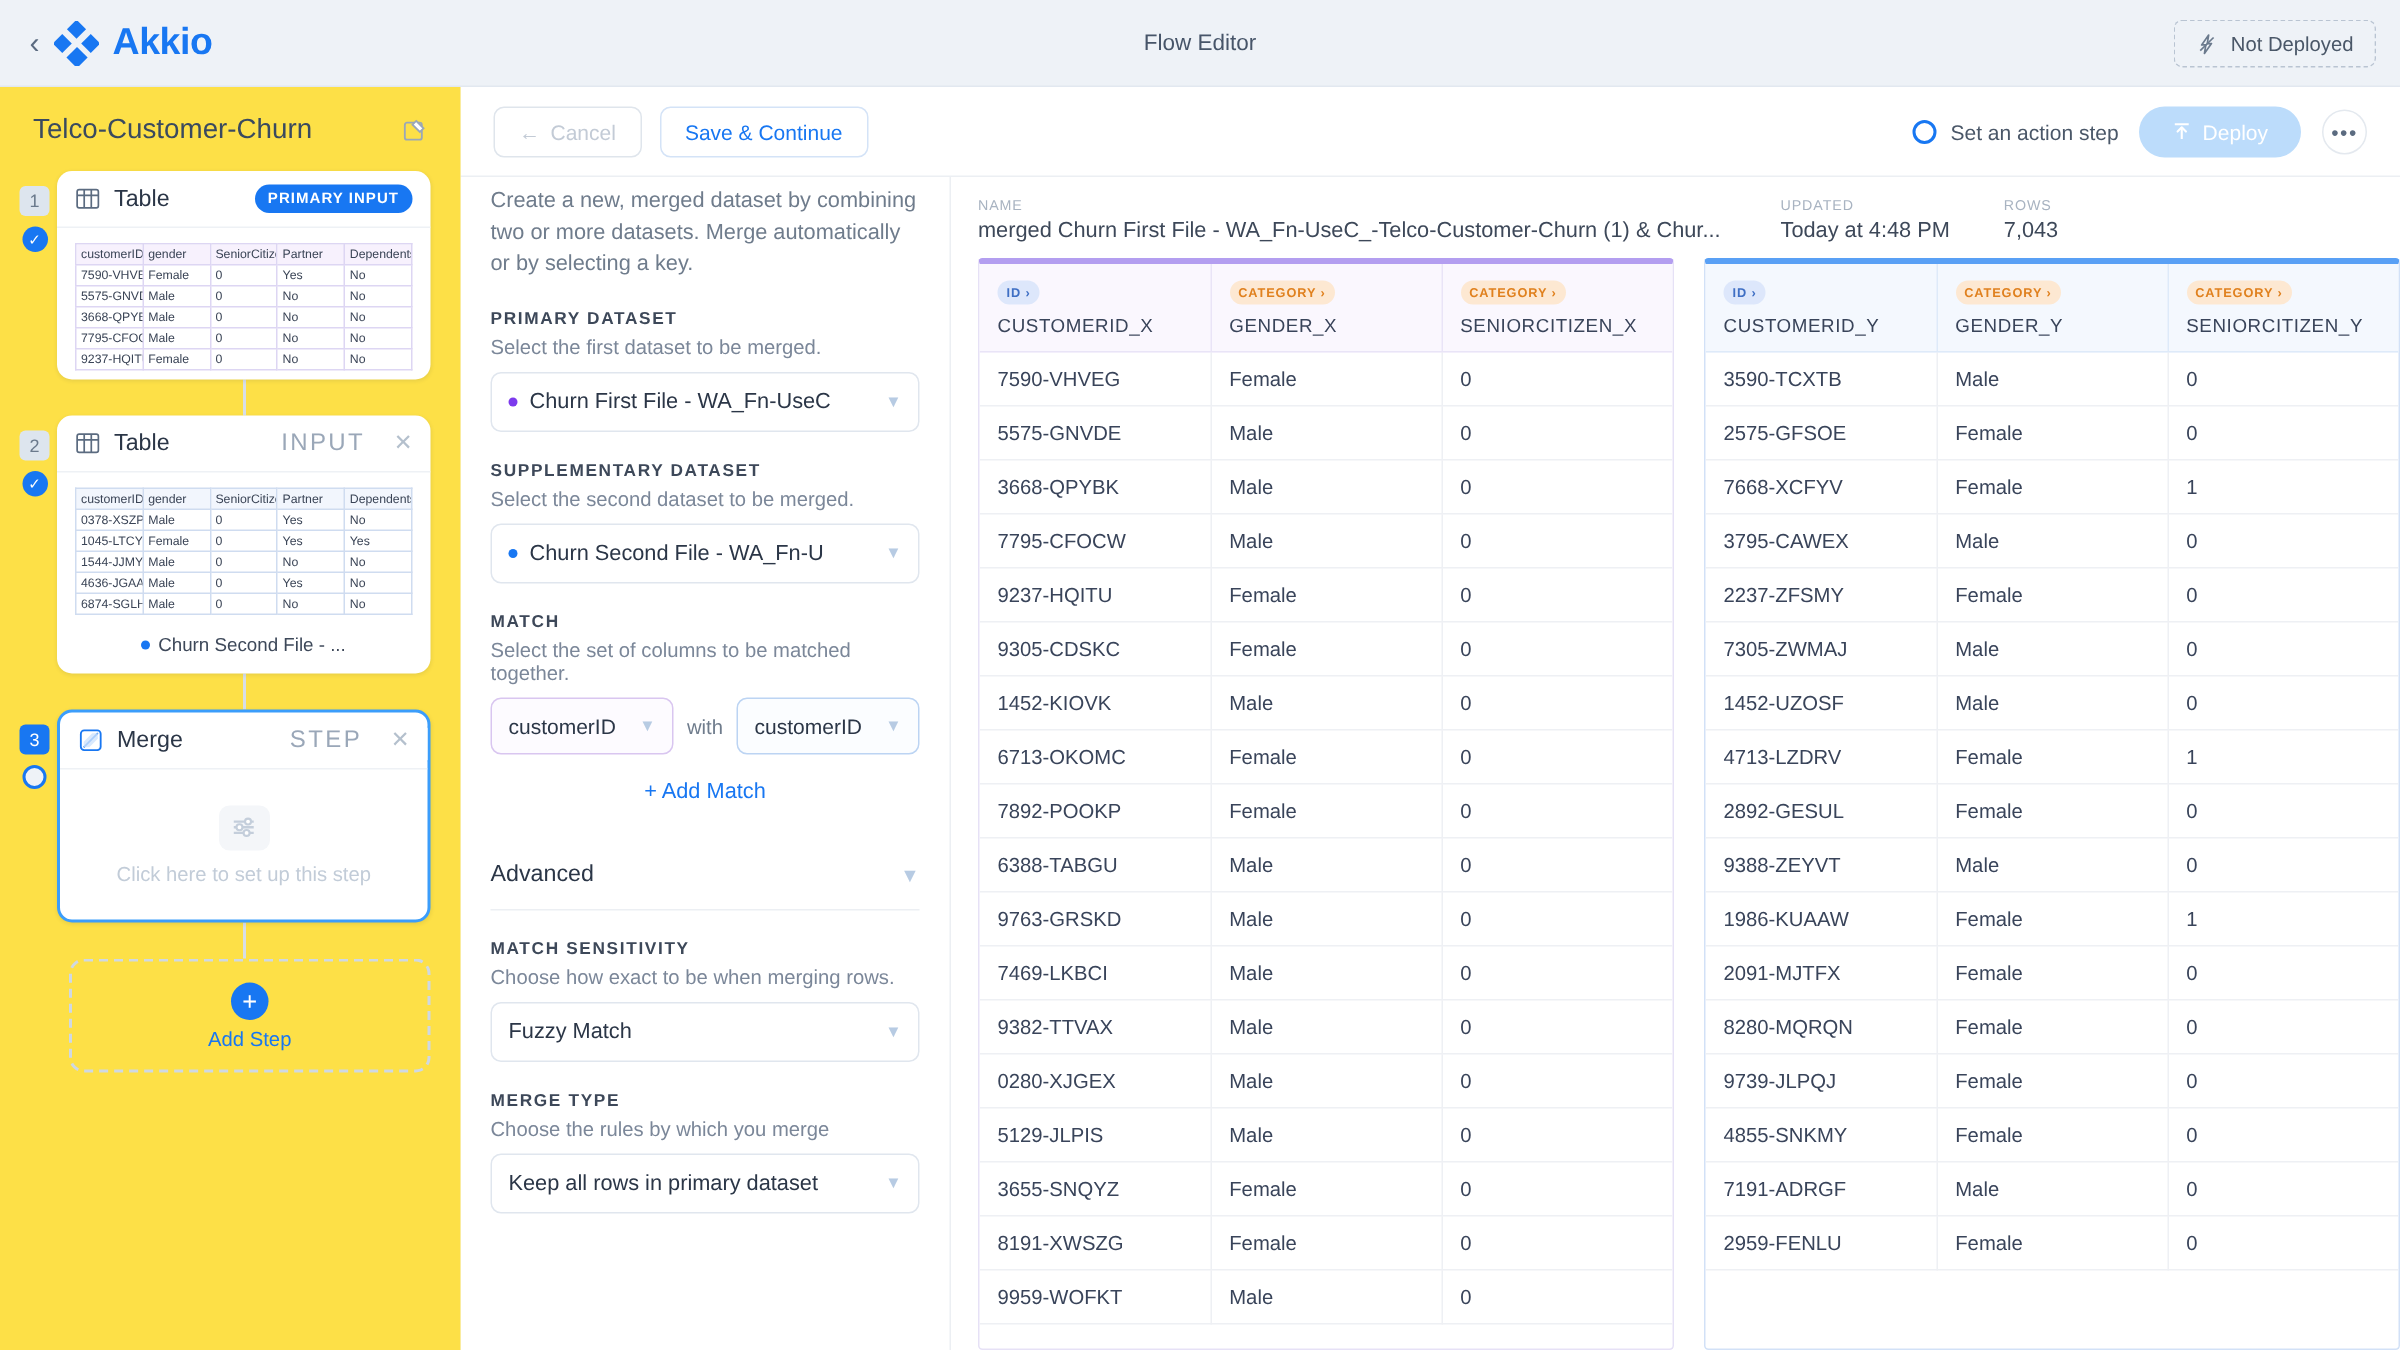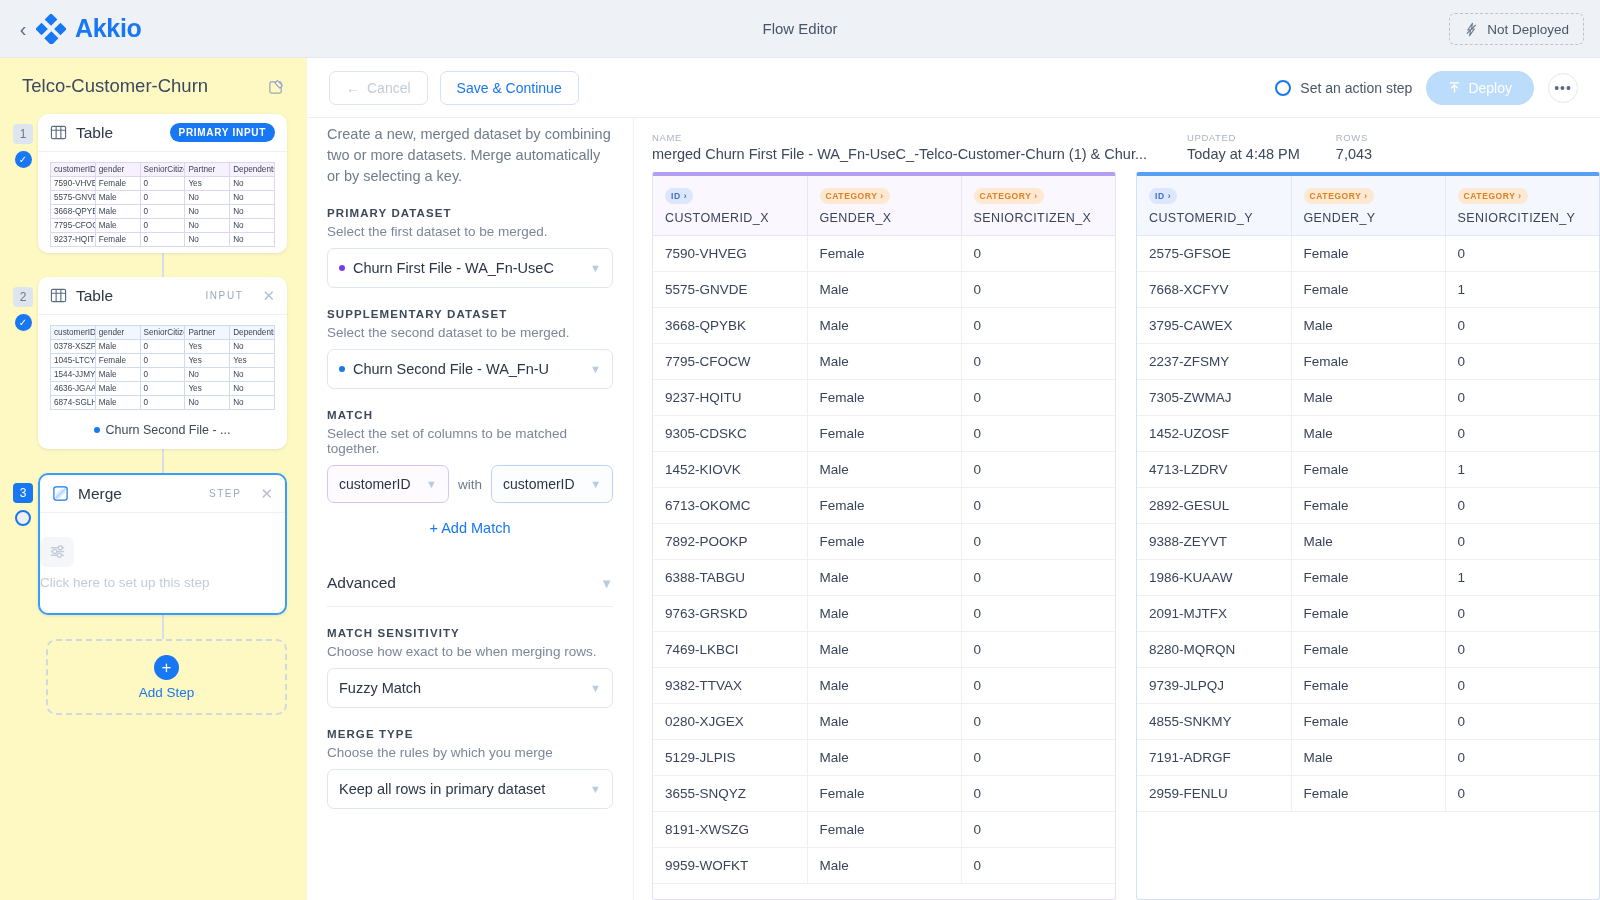--- a/index.html
+++ b/index.html
@@ -40,21 +40,21 @@
     font-size: 13.5px; color: #4a5768; background: transparent;
     cursor: pointer;
   }
 
   
   .body-row { flex: 1; display: flex; min-height: 0; }
 
   
   .sidebar {
     width: 307px; min-width: 307px;
-    background: #fef9c3;
+    background: #fde047;
     padding: 0 0 0 0;
     overflow: hidden;
     position: relative;
   }
   .project-head {
     height: 56px; display: flex; align-items: center;
     padding: 0 22px 0 22px; gap: 10px;
   }
   .project-name { font-size: 18.5px; color: #3a4a5f; }
   .edit-icon { margin-left: auto; color: #9aa7b8; cursor: pointer; display:flex; }
@@ -94,21 +94,21 @@
     padding: 0 12px; gap: 9px;
     border-bottom: 1px solid #eef1f5;
   }
   .card-head-title { font-size: 15.5px; color: #2b3647; }
   .badge-primary {
     margin-left: auto; background: #1877F2; color: #fff;
     font-size: 10px; font-weight: bold; letter-spacing: .7px;
     padding: 4px 9px; border-radius: 11px;
   }
   .badge-plain {
-    margin-left: auto; font-size: 10px; letter-spacing: 1.6px;
+    margin-left: auto; font-size: 16px; letter-spacing: 1.6px;
     color: #9aa7b8;
   }
   .card-x { color: #b4c0cd; font-size: 15px; margin-left: 10px; cursor: pointer; line-height: 1; }
 
   .mini-wrap { padding: 10px 12px 6px 12px; }
   .mini-table { width: 100%; border-collapse: collapse; table-layout: fixed; font-size: 8.2px; }
   .mini-table th, .mini-table td {
     border: 1px solid #ddd6f3; padding: 2px 3px;
     text-align: left; color: #3a4456;
     white-space: nowrap; overflow: hidden;
@@ -117,21 +117,21 @@
   .mini-table.blue th, .mini-table.blue td { border-color: #cfdcf0; }
   .mini-table.blue th { background: #f2f6fd; }
   .mini-src {
     display: flex; align-items: center; justify-content: center; gap: 5px;
     font-size: 12.5px; color: #3d4859; padding: 7px 0 12px 0;
   }
   .src-dot { width: 6px; height: 6px; border-radius: 50%; }
 
   .merge-body {
     height: 100px; display: flex; flex-direction: column;
-    align-items: flex-start; justify-content: center; gap: 8px;
+    align-items: center; justify-content: center; gap: 8px;
   }
   .merge-glyph {
     width: 34px; height: 30px; border-radius: 7px; background: #f4f6f9;
     display: flex; align-items: center; justify-content: center; color: #c4cedb;
   }
   .merge-hint { font-size: 13.5px; color: #c2ccd8; }
   .card-beak {
     position: absolute; right: -10px; top: 12px;
     width: 18px; height: 18px; background: #fff;
     border-top: 2px solid #3b9dfb; border-right: 2px solid #3b9dfb;
@@ -721,20 +721,25 @@
               <table class="dt">
                   <thead>
                     <tr id="dtR-head">
                       <th><span class="type-pill pill-id">ID ›</span><span class="col-name">CUSTOMERID_Y</span></th>
                       <th><span class="type-pill pill-cat">CATEGORY ›</span><span class="col-name">GENDER_Y</span></th>
                       <th><span class="type-pill pill-cat">CATEGORY ›</span><span class="col-name">SENIORCITIZEN_Y</span></th>
                     </tr>
                   </thead>
               <tbody id="dtR-body">
                     <tr>
+                      <td>3590-TCXTB</td>
+                      <td>Male</td>
+                      <td>0</td>
+                    </tr>
+                    <tr>
                       <td>2575-GFSOE</td>
                       <td>Female</td>
                       <td>0</td>
                     </tr>
                     <tr>
                       <td>7668-XCFYV</td>
                       <td>Female</td>
                       <td>1</td>
                     </tr>
                     <tr>

